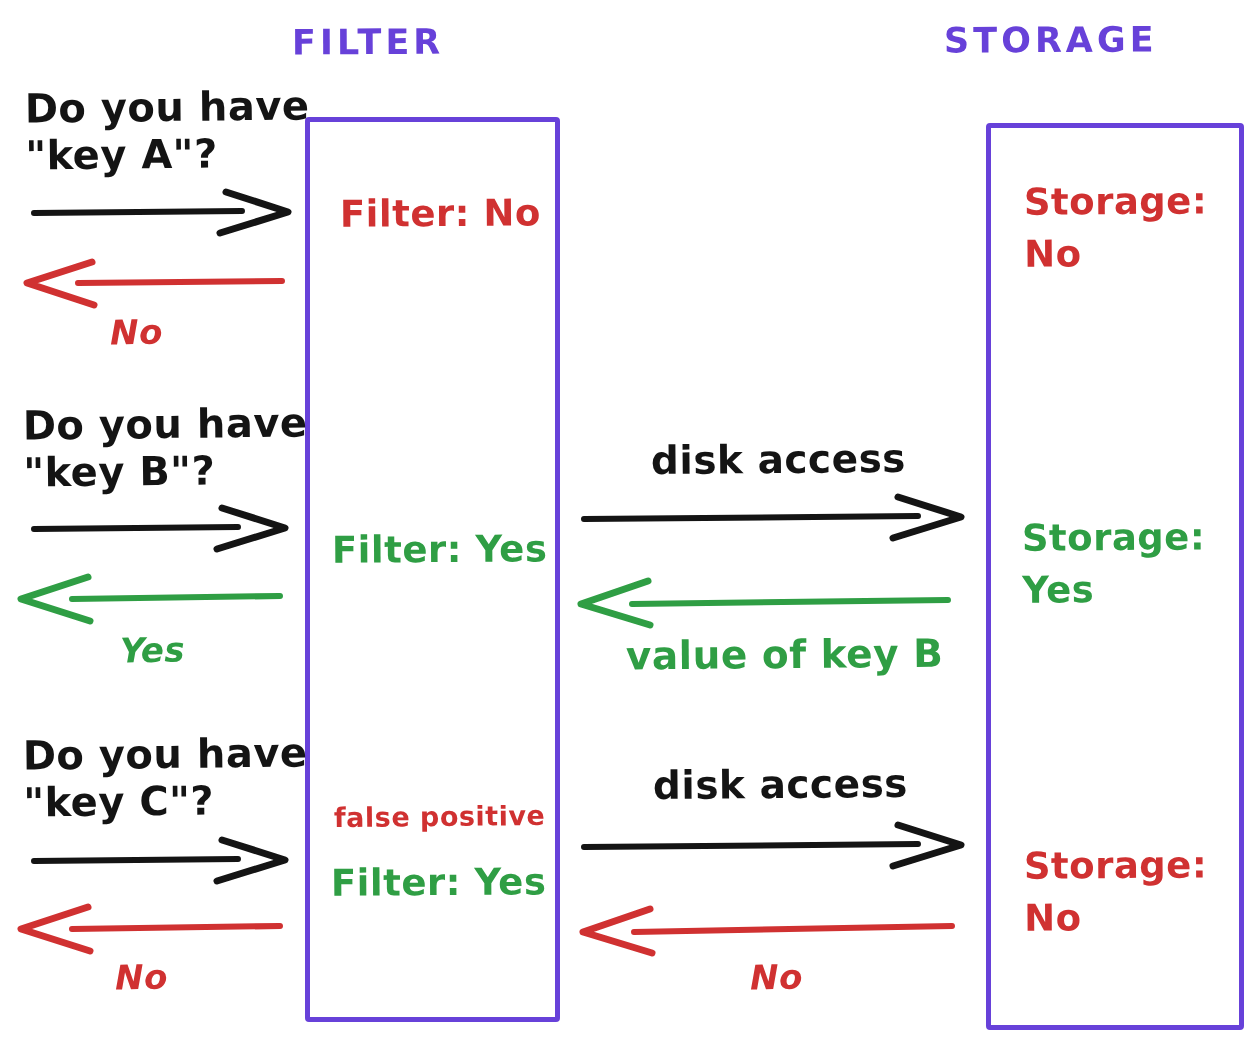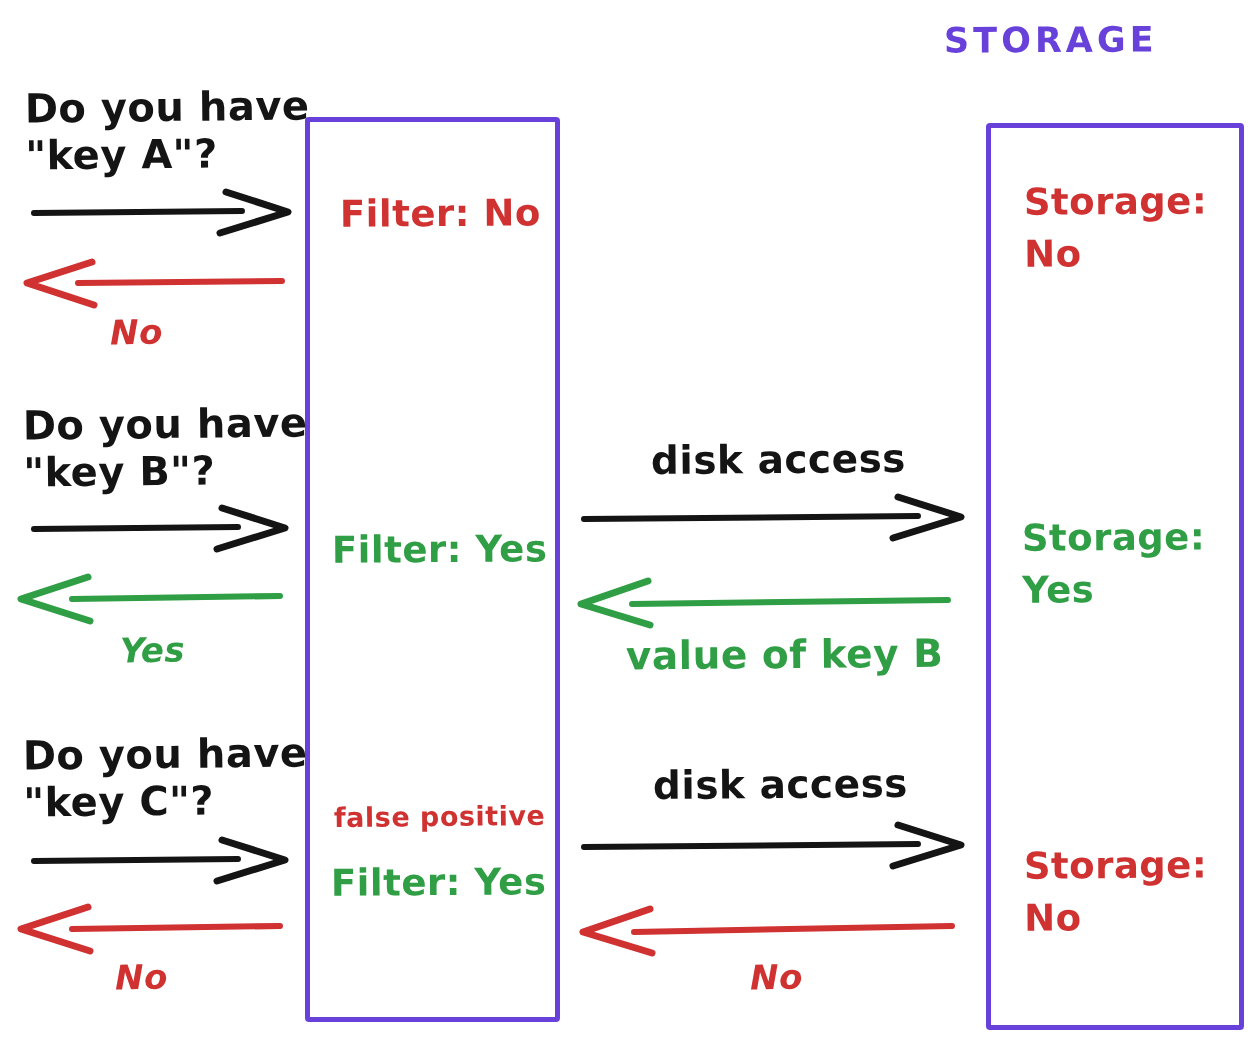--- a/index.html
+++ b/index.html
@@ -39,20 +39,21 @@
   .reply{font-size:34px;font-weight:700;font-style:italic;transform:rotate(-1deg);}
   .arrow-caption{font-size:39px;font-weight:600;transform:rotate(-0.5deg);}
   .state{font-size:37px;font-weight:600;line-height:52px;transform:rotate(-0.4deg);}
   svg.arrow{display:block;overflow:visible;}
 </style>
 </head>
 <body>
 
 <div class="canvas">
 
+  <div class="abs col-title hand" style="left:292px;top:22px;">FILTER</div>
   <div class="abs col-title hand" style="left:944px;top:20px;">STORAGE</div>
 
   <div class="abs box" style="left:305px;top:117px;width:245px;height:895px;"></div>
   <div class="abs box" style="left:986px;top:123px;width:248px;height:897px;"></div>
 
   <div class="abs question hand" style="left:25px;top:84px;">
     <div>Do you have</div>
     <div>"key A"?</div>
   </div>
 

